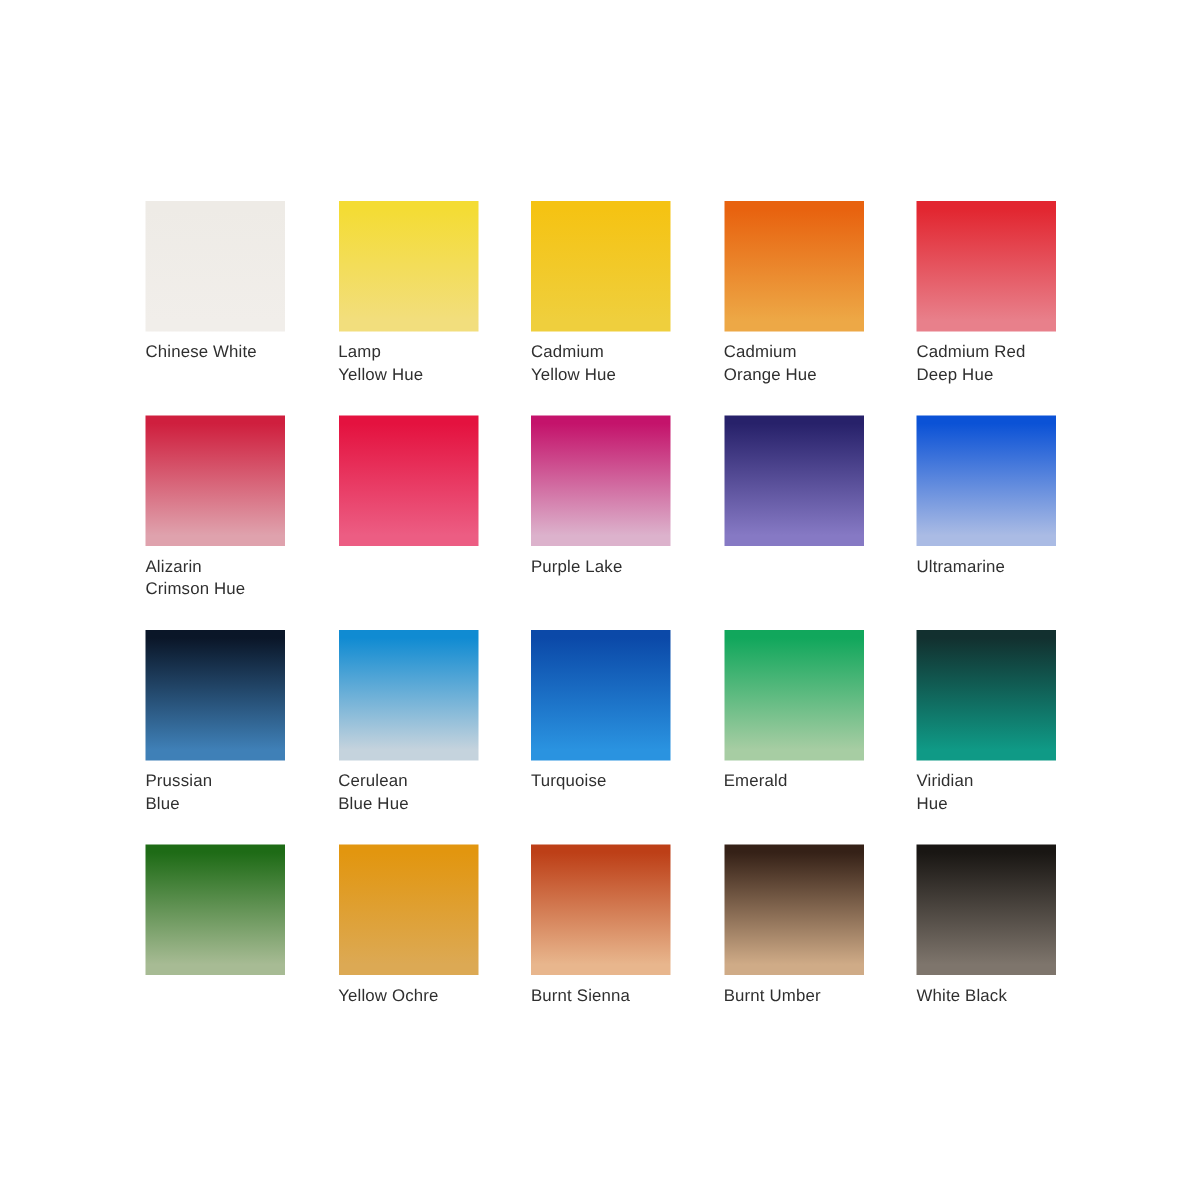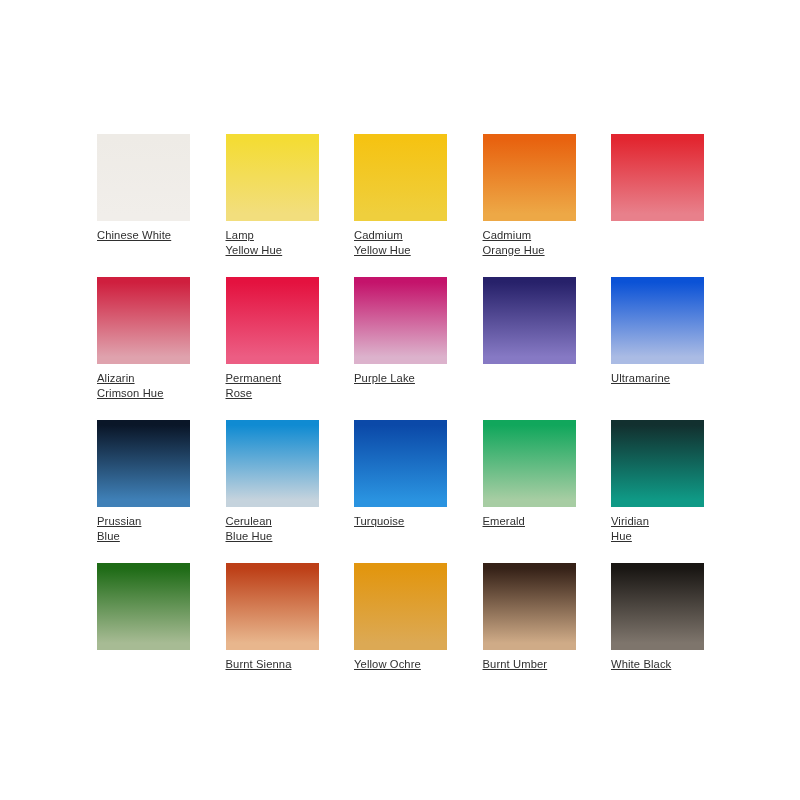--- a/index.html
+++ b/index.html
@@ -47,21 +47,20 @@
   }
 
   .swatch-label {
     margin-top: 7px;
     font-size: 11.2px;
     line-height: 14.6px;
     color: #2f2f2f;
     letter-spacing: 0.01em;
     white-space: pre-line;
     font-family: "Liberation Sans", "DejaVu Sans", sans-serif;
-    text-decoration: underline;
   }
 </style>
 </head>
 <body>
 
 <div id="swatch-chart">
   <div class="swatch-grid">
       <div class="swatch-cell">
         <div class="swatch-chip" style="background: linear-gradient(rgb(238, 235, 230) 0%, rgb(238, 235, 230) 6%, rgb(241, 238, 234) 92%, rgb(241, 238, 234) 100%);"></div>
         <div class="swatch-label">Chinese White</div>
@@ -76,30 +75,30 @@
         <div class="swatch-label">Cadmium
 Yellow Hue</div>
       </div>
       <div class="swatch-cell">
         <div class="swatch-chip" style="background: linear-gradient(rgb(232, 98, 15) 0%, rgb(232, 98, 15) 6%, rgb(237, 168, 70) 92%, rgb(237, 168, 70) 100%);"></div>
         <div class="swatch-label">Cadmium
 Orange Hue</div>
       </div>
       <div class="swatch-cell">
         <div class="swatch-chip" style="background: linear-gradient(rgb(226, 38, 48) 0%, rgb(226, 38, 48) 6%, rgb(232, 128, 139) 92%, rgb(232, 128, 139) 100%);"></div>
+        <div class="swatch-label">Cadmium Red
+Deep Hue</div>
       </div>
       <div class="swatch-cell">
         <div class="swatch-chip" style="background: linear-gradient(rgb(207, 31, 62) 0%, rgb(207, 31, 62) 6%, rgb(223, 162, 173) 92%, rgb(223, 162, 173) 100%);"></div>
         <div class="swatch-label">Alizarin
 Crimson Hue</div>
       </div>
       <div class="swatch-cell">
         <div class="swatch-chip" style="background: linear-gradient(rgb(228, 18, 63) 0%, rgb(228, 18, 63) 6%, rgb(236, 93, 131) 92%, rgb(236, 93, 131) 100%);"></div>
-        <div class="swatch-label">Permanent
-Rose</div>
       </div>
       <div class="swatch-cell">
         <div class="swatch-chip" style="background: linear-gradient(rgb(196, 19, 107) 0%, rgb(196, 19, 107) 6%, rgb(220, 178, 204) 92%, rgb(220, 178, 204) 100%);"></div>
         <div class="swatch-label">Purple Lake</div>
       </div>
       <div class="swatch-cell">
         <div class="swatch-chip" style="background: linear-gradient(rgb(39, 33, 106) 0%, rgb(39, 33, 106) 6%, rgb(134, 121, 196) 92%, rgb(134, 121, 196) 100%);"></div>
       </div>
       <div class="swatch-cell">
         <div class="swatch-chip" style="background: linear-gradient(rgb(11, 82, 214) 0%, rgb(11, 82, 214) 6%, rgb(170, 187, 228) 92%, rgb(170, 187, 228) 100%);"></div>
@@ -125,26 +124,26 @@
       </div>
       <div class="swatch-cell">
         <div class="swatch-chip" style="background: linear-gradient(rgb(18, 48, 47) 0%, rgb(18, 48, 47) 6%, rgb(15, 154, 134) 92%, rgb(15, 154, 134) 100%);"></div>
         <div class="swatch-label">Viridian
 Hue</div>
       </div>
       <div class="swatch-cell">
         <div class="swatch-chip" style="background: linear-gradient(rgb(30, 107, 22) 0%, rgb(30, 107, 22) 6%, rgb(167, 187, 148) 92%, rgb(167, 187, 148) 100%);"></div>
       </div>
       <div class="swatch-cell">
+        <div class="swatch-chip" style="background: linear-gradient(rgb(226, 150, 15) 0%, rgb(226, 150, 15) 6%, rgb(220, 169, 84) 92%, rgb(220, 169, 84) 100%);"></div>
+        <div class="swatch-label">Yellow Ochre</div>
+      </div>
+      <div class="swatch-cell">
         <div class="swatch-chip" style="background: linear-gradient(rgb(189, 63, 23) 0%, rgb(189, 63, 23) 6%, rgb(232, 182, 141) 92%, rgb(232, 182, 141) 100%);"></div>
         <div class="swatch-label">Burnt Sienna</div>
-      </div>
-      <div class="swatch-cell">
-        <div class="swatch-chip" style="background: linear-gradient(rgb(226, 150, 15) 0%, rgb(226, 150, 15) 6%, rgb(220, 169, 84) 92%, rgb(220, 169, 84) 100%);"></div>
-        <div class="swatch-label">Yellow Ochre</div>
       </div>
       <div class="swatch-cell">
         <div class="swatch-chip" style="background: linear-gradient(rgb(53, 33, 23) 0%, rgb(53, 33, 23) 6%, rgb(207, 171, 135) 92%, rgb(207, 171, 135) 100%);"></div>
         <div class="swatch-label">Burnt Umber</div>
       </div>
       <div class="swatch-cell">
         <div class="swatch-chip" style="background: linear-gradient(rgb(25, 22, 19) 0%, rgb(25, 22, 19) 6%, rgb(126, 117, 108) 92%, rgb(126, 117, 108) 100%);"></div>
         <div class="swatch-label">White Black</div>
       </div>
     </div>

